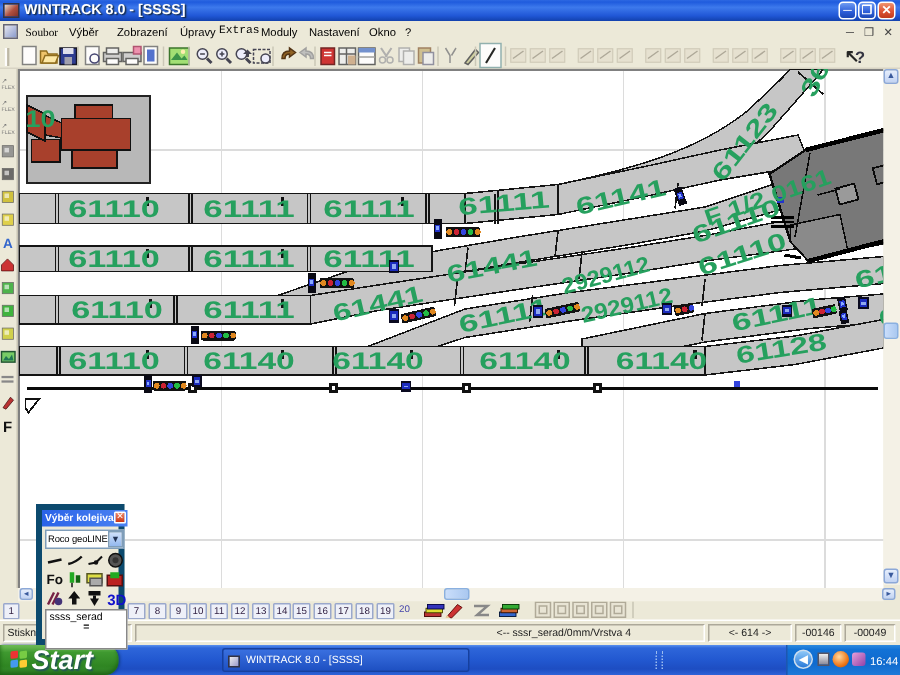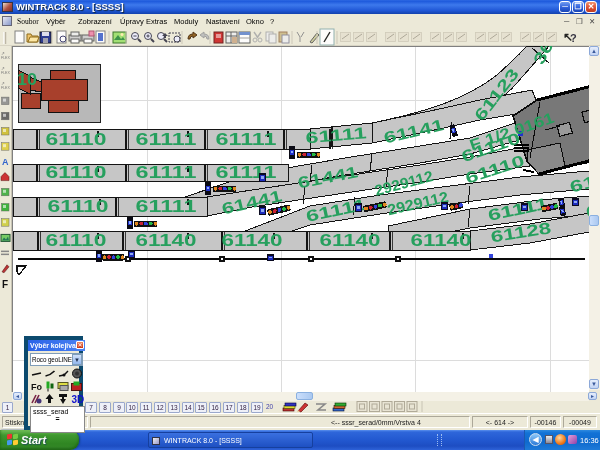--- a/index.html
+++ b/index.html
@@ -35,21 +35,21 @@
 border:1px solid #9aa8cc;font-size:6.5px;color:#324;text-align:center;line-height:9px;border-radius:1px;}
 
 #sb{left:0;top:413px;width:600px;height:17px;background:#ece9d8;font-size:7px;color:#222;border-top:1px solid #fff;}
 .pan{position:absolute;top:2px;height:12px;border:1px solid;border-color:#aca899 #fff #fff #aca899;line-height:11px;}
 
 #task{left:0;top:430px;width:600px;height:20px;
 background:linear-gradient(180deg,#5a90ee 0%,#2e66da 10%,#2258d0 50%,#1d4dc2 80%,#2e62d8 100%);}
 #start{position:absolute;left:0;top:0;width:79px;height:20px;border-radius:0 9px 9px 0;
 background:linear-gradient(180deg,#73bf5a 0%,#3f9930 25%,#2f8522 70%,#3c9032 100%);
 box-shadow:inset 0 -2px 3px #1d6414, 1px 0 2px #123c86;
-color:#fff;font-weight:bold;font-style:italic;font-size:11px;line-height:20px;text-shadow:1px 1px 1px #255;}
+color:#fff;font-weight:bold;font-style:italic;font-size:18px;line-height:20px;text-shadow:1px 1px 1px #255;}
 #taskbtn{position:absolute;left:148px;top:2px;width:165px;height:16px;
 background:linear-gradient(180deg,#3a70e0,#1e50c2);border:1px solid #16409e;border-radius:2px;
 color:#fff;font-size:7px;line-height:15px;}
 #tray{position:absolute;left:524px;top:0;width:76px;height:20px;
 background:linear-gradient(180deg,#2e8adf 0%,#1272d6 15%,#0f6ace 60%,#1e7ad8 100%);
 border-left:1px solid #1b59b0;color:#fff;font-size:7.5px;}
 </style></head>
 <body>
 <div id="root">
 
@@ -363,21 +363,21 @@
  <span class="tbtn" style="left:572px;">❐</span>
  <span class="tbtn close" style="left:585px;">✕</span>
 </div>
 
 <div class="abs" id="menu">
  <span style="left:2px;top:2px;width:10px;height:10px;background:linear-gradient(135deg,#e8e8f0,#8899cc);border:1px solid #667;"></span>
  <span style="left:17px;font-family:Liberation Serif, serif;">Soubor</span>
       <span style="left:46px;">Výběr</span>
  <span style="left:78px;text-align:center;">Zobrazení</span>
       <span style="left:120px;">Úpravy</span>
- <span style="left:146px;">Extras</span>
+ <span style="left:146px;font-family:Liberation Mono, monospace;">Extras</span>
       <span style="left:174px;text-align:center;">Moduly</span>
  <span style="left:206px;">Nastavení</span>
       <span style="left:246px;">Okno</span>
  <span style="left:270px;">?</span>
  <span style="left:564px;color:#444;font-weight:bold;">─</span>
  <span style="left:576px;color:#444;">❐</span>
  <span style="left:589px;color:#444;">✕</span>
 </div>
 
 <div class="abs" id="tb"><svg width="600" height="20" xmlns="http://www.w3.org/2000/svg">
@@ -628,21 +628,21 @@
  </span><span style="margin-left:21px;">Start</span></div>
  <div id="taskbtn"><span style="position:absolute;left:3px;top:4px;width:8px;height:8px;background:linear-gradient(135deg,#eee,#99c);border:1px solid #334;"></span>
  <span style="margin-left:15px;">WINTRACK 8.0 - [SSSS]</span></div>
  <span style="position:absolute;left:437px;top:4px;width:1px;height:12px;border-left:1px dotted #9bbcf0;"></span>
       <span style="position:absolute;left:441px;top:4px;width:1px;height:12px;border-left:1px dotted #9bbcf0;"></span>
       <div id="tray">
   <span style="position:absolute;left:4px;top:3px;width:13px;height:13px;border-radius:7px;background:linear-gradient(180deg,#8ec8f8,#2a7ad8);border:1px solid #cde;color:#fff;font-size:8px;line-height:12px;text-align:center;">◀</span>
   <span style="position:absolute;left:20px;top:5px;width:8px;height:9px;background:linear-gradient(180deg,#eee,#889);border:1px solid #556;"></span>
   <span style="position:absolute;left:30px;top:4px;width:11px;height:11px;border-radius:6px;background:radial-gradient(circle at 40% 35%,#ffd9a0,#f07818 60%,#b34705);"></span>
   <span style="position:absolute;left:43px;top:5px;width:9px;height:9px;border-radius:2px;background:linear-gradient(135deg,#e8a0d8,#9040a8);"></span>
-  <span style="position:absolute;left:55px;top:6px;">16:36</span>
+  <span style="position:absolute;left:55px;top:6px;">16:44</span>
  </div>
 </div>
 
 <div class="abs" id="palette" style="left:24px;top:336px;width:59px;height:94px;background:#ece9d8;border:4px solid #0c4a6e;z-index:50;">
  <div style="position:absolute;left:0;top:0;width:57px;height:11px;background:linear-gradient(90deg,#2a63e8,#4b82f2);color:#fff;font-size:6.8px;font-weight:bold;line-height:11px;padding-left:2px;letter-spacing:0;">Výběr kolejiva</div>
  <span style="position:absolute;left:48px;top:1px;width:8px;height:8px;background:linear-gradient(180deg,#ee8866,#cc3311);border:1px solid #fff;border-radius:1px;color:#fff;font-size:6px;line-height:7px;text-align:center;">✕</span>
  <div style="position:absolute;left:2px;top:13px;width:53px;height:13px;background:#fff;border:1px solid #7f9db9;font-size:6.3px;line-height:11px;padding-left:1px;letter-spacing:-0.1px;">Roco geoLINE</div>
  <span style="position:absolute;left:44px;top:14px;width:10px;height:11px;background:linear-gradient(180deg,#cfe0fb,#93b8ee);border:1px solid #7f9db9;color:#235;font-size:6px;line-height:10px;text-align:center;">▼</span>
  <svg style="position:absolute;left:2px;top:28px;" width="54" height="37" xmlns="http://www.w3.org/2000/svg">
         <g>

